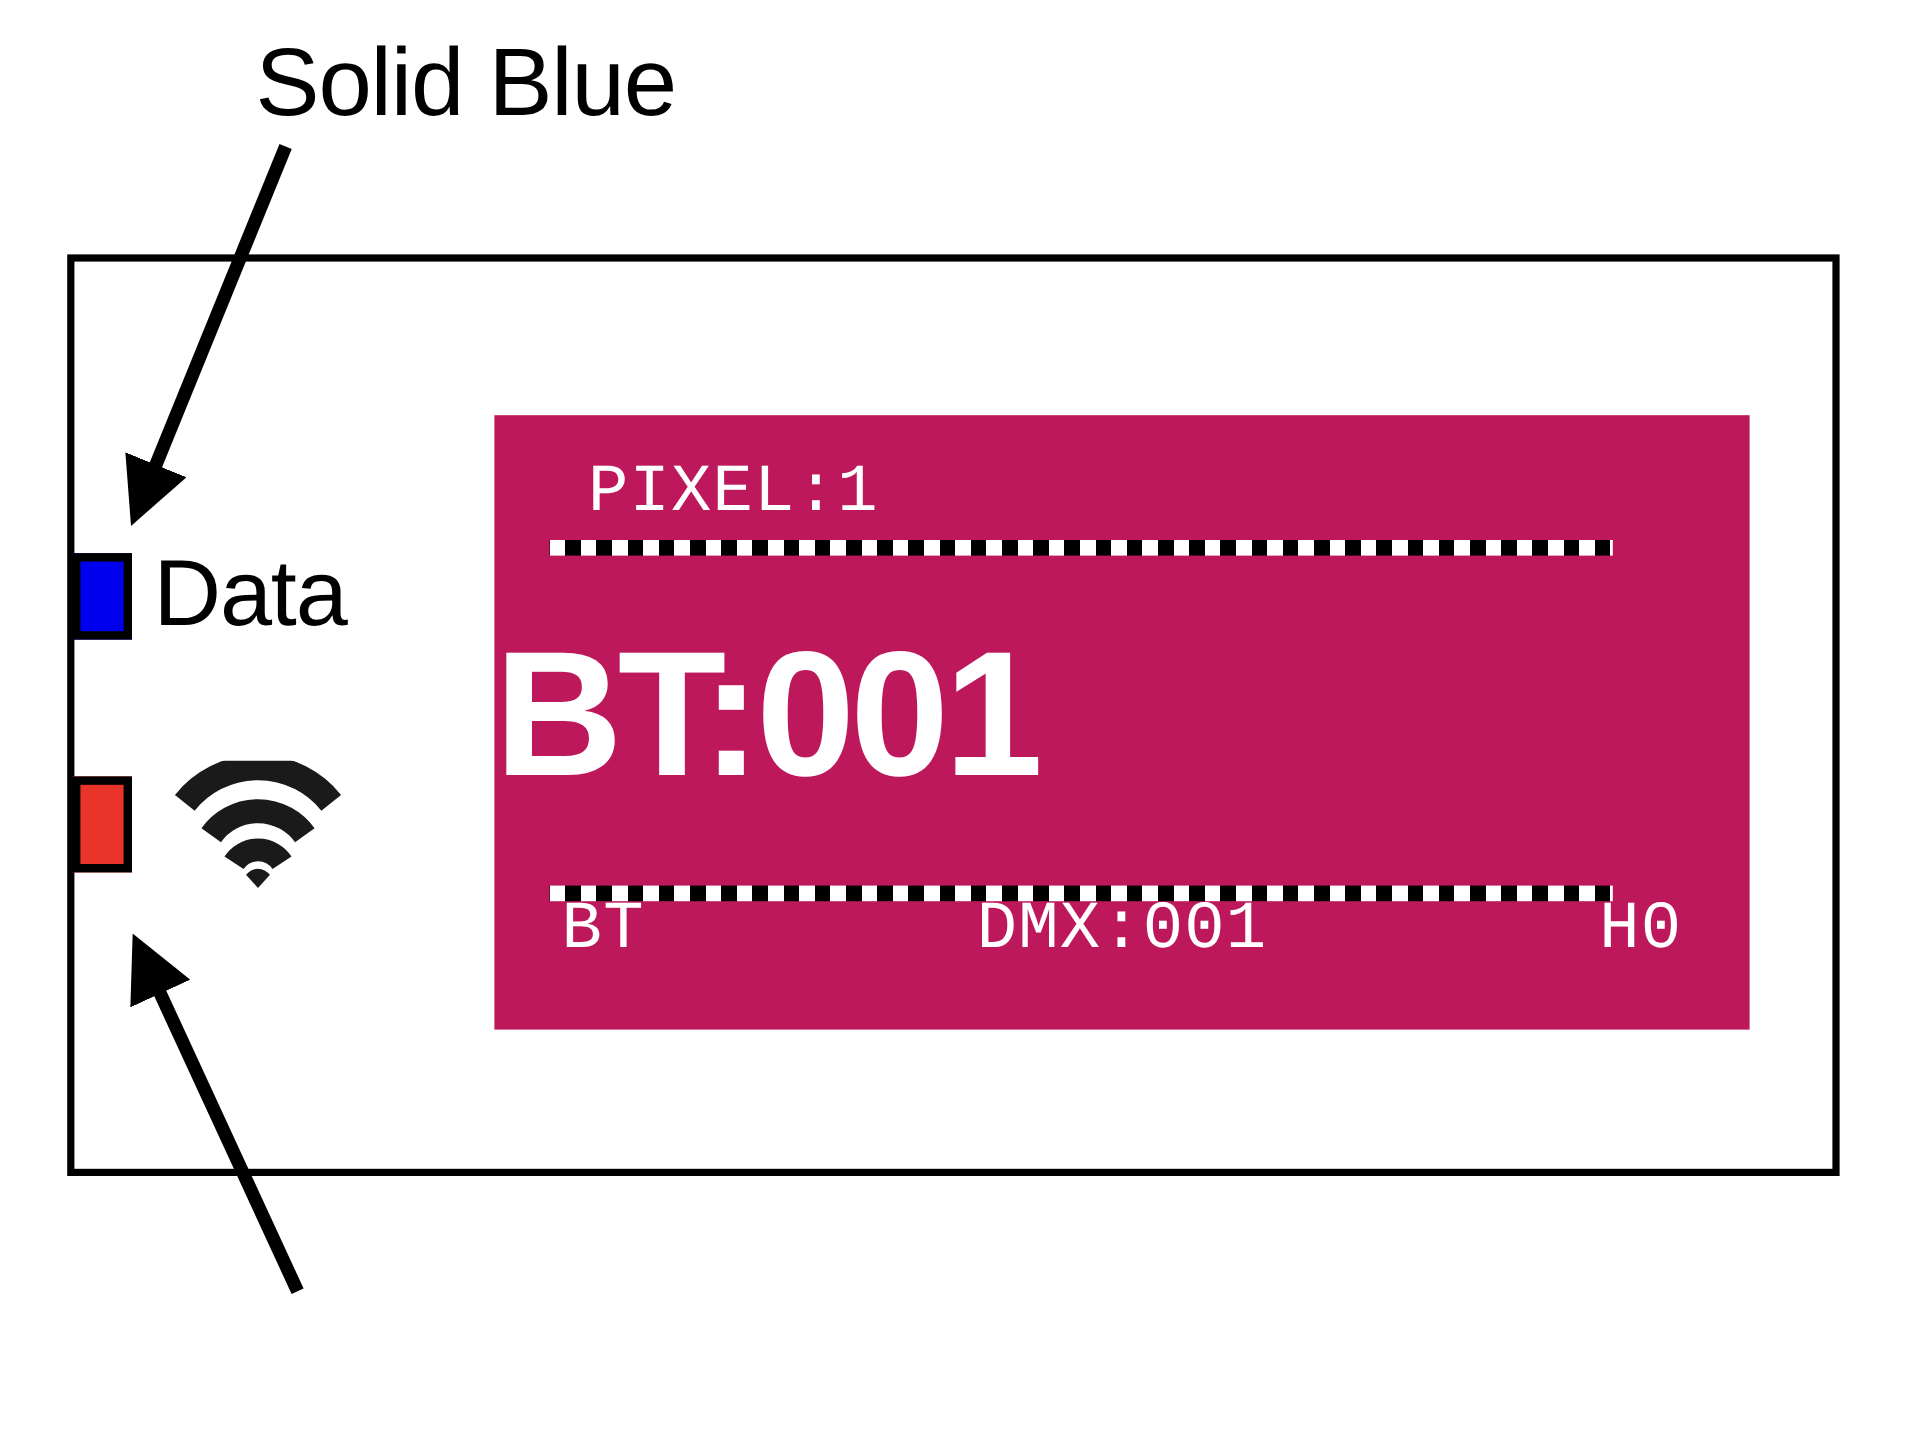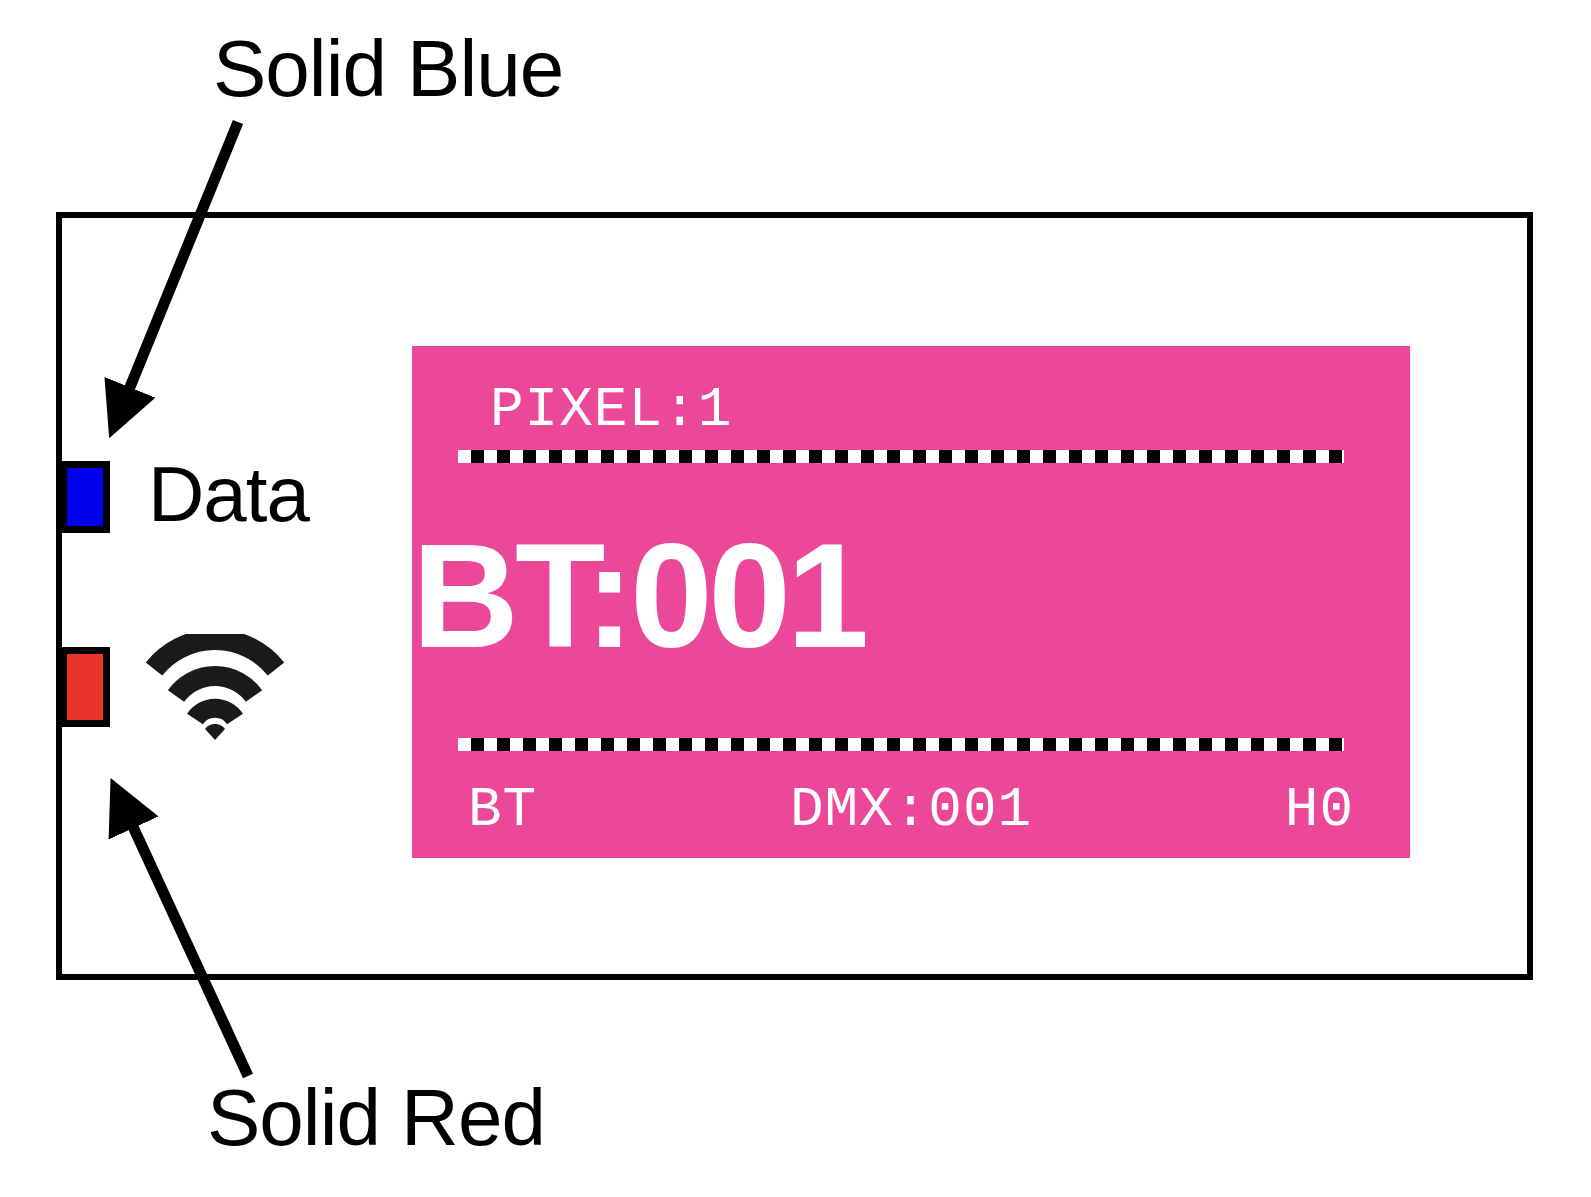--- a/index.html
+++ b/index.html
@@ -69,41 +69,41 @@
 
   .led-label {
     position: absolute;
     color: #000000;
     font-family: "Liberation Sans", sans-serif;
     font-weight: 400;
     font-size: 78px;
     line-height: 1;
     letter-spacing: -1px;
     white-space: nowrap;
-    margin-left: 20px;
   }
   #label-data { left: 128px; top: 455px; }
 
   #wifi-icon-wrap {
     position: absolute;
     left: 145px;
     top: 634px;
     width: 140px;
     height: 106px;
   }
 
   
   #lcd-screen {
     position: absolute;
     left: 412px;
     top: 346px;
     width: 998px;
     height: 512px;
-    background: #ec4899;
+    background: #be185d;
     overflow: hidden;
+    padding-left: 48px;
   }
 
   .lcd-row {
     position: absolute;
     left: 46px;
     right: 46px;
     display: flex;
     align-items: baseline;
     color: #ffffff;
     font-family: "Liberation Mono", monospace;
@@ -115,21 +115,20 @@
 
   #lcd-top-row {
     top: 36px;
     justify-content: space-between;
     padding: 0 32px;
   }
   #lcd-bottom-row {
     top: 400px;
     justify-content: space-between;
     padding: 0 10px;
-    margin-top: 36px;
   }
 
   .lcd-divider {
     position: absolute;
     left: 46px;
     width: 886px;
     height: 13px;
     background-image: repeating-linear-gradient(
       to right,
       #ffffff 0px, #ffffff 13px,
@@ -154,21 +153,20 @@
     white-space: nowrap;
   }
 </style>
 </head>
 <body>
 
 <div id="stage">
 
   <div id="label-solid-blue" class="callout-label">Solid Blue</div>
 
-  <div id="label-solid-red" class="callout-label">Solid Red</div>
 
   <div id="device-body"></div>
 
   <div id="led-data" class="led" style="background:#0000EE;"></div>
 
   <div id="label-data" class="led-label">Data</div>
 
   <div id="led-wireless" class="led" style="background:#E8342A;"></div>
 
   <div id="wifi-icon-wrap">

